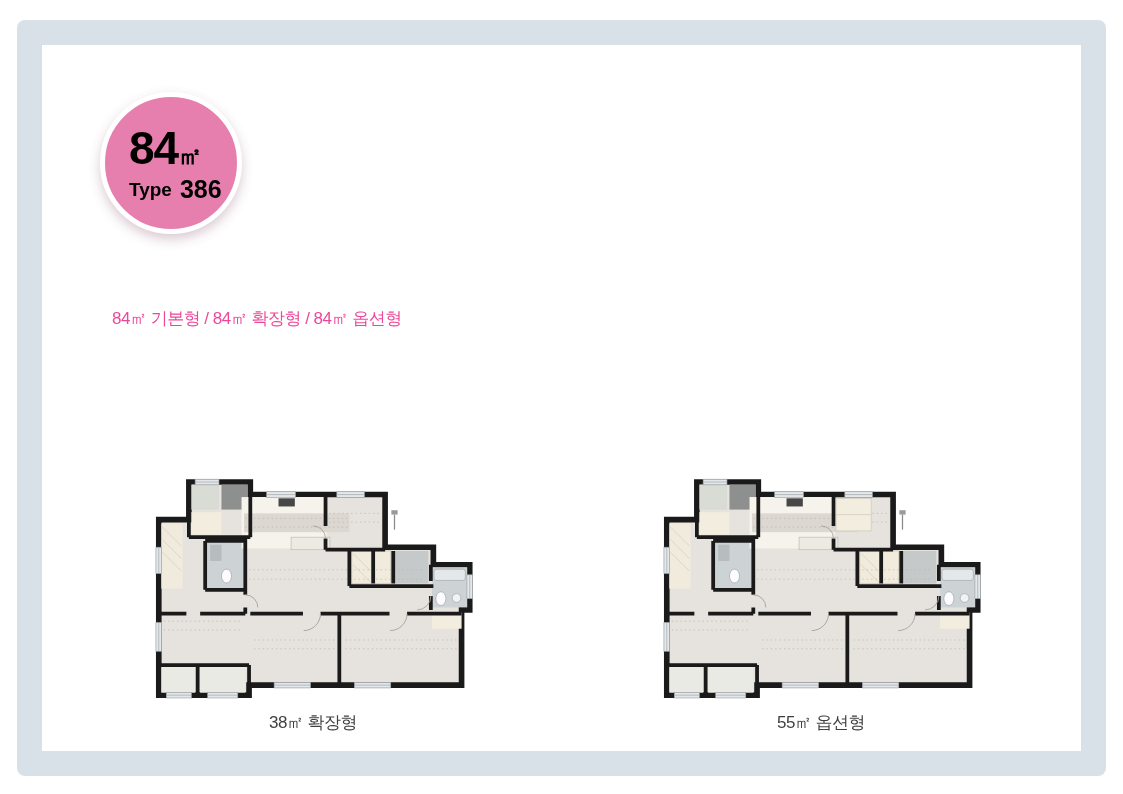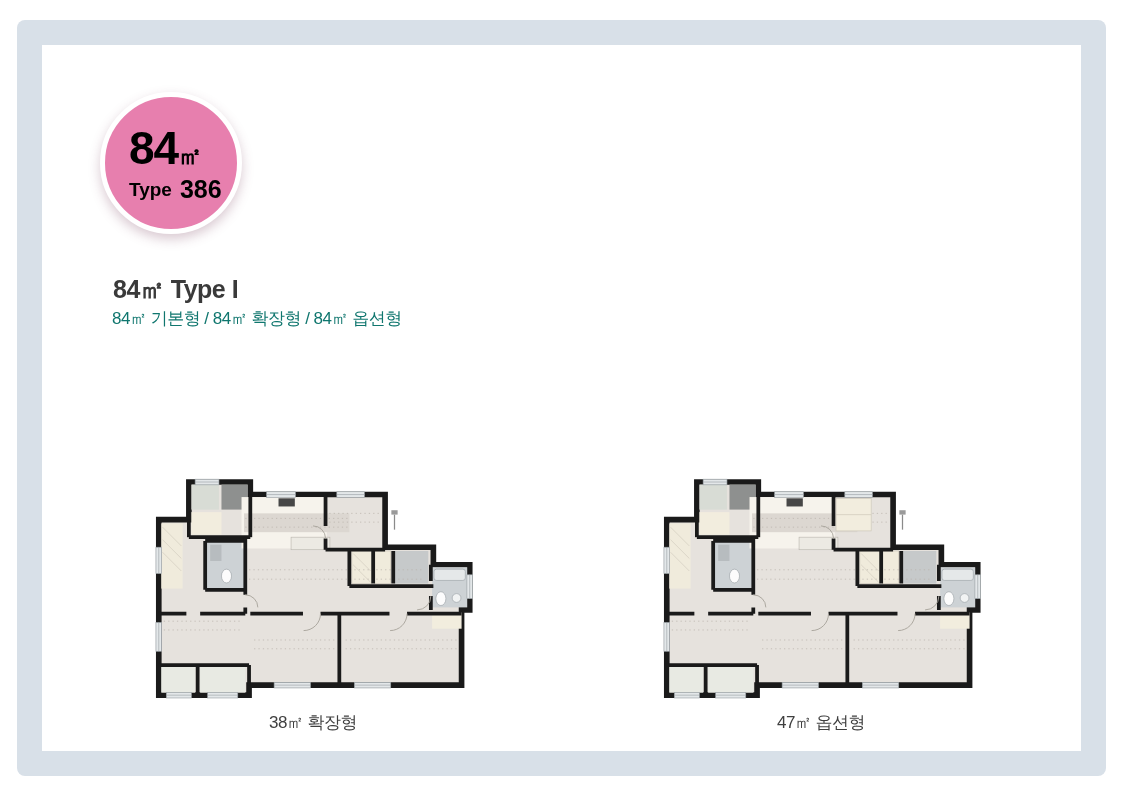--- a/index.html
+++ b/index.html
@@ -31,21 +31,21 @@
   .badge-line2 { line-height:1; margin-top:6px; white-space:nowrap; display:flex; align-items:center; gap:8px; }
   .badge-type { font-size:19px; font-weight:bold; }
   .badge-num  { font-size:25px; font-weight:bold; letter-spacing:0; }
   
   .title {
     position:absolute; left:71px; top:228px;
     font-size:25px; font-weight:bold; color:#3a3a3a; letter-spacing:-0.5px;
   }
   .subtitle {
     position:absolute; left:70px; top:262px;
-    font-size:17px; color:#0f766e; letter-spacing:-0.5px;
+    font-size:17px; color:#ec4899; letter-spacing:-0.5px;
   }
   
   figure.plan { position:absolute; margin:0; }
   figure.plan svg.plan-img { display:block; width:100%; height:auto; }
   #plan-basic    { left:486px; top:46px;  width:508px; }
   #plan-expanded { left:108px; top:432px; width:326px; }
   #plan-option   { left:616px; top:432px; width:326px; }
   figcaption {
     margin-top:8px; font-size:17px; color:#3f3f3f; letter-spacing:-0.5px;
   }
@@ -155,35 +155,34 @@
     <div class="badge">
       <div class="badge-line1">
         <span class="badge-area">84</span><span class="badge-unit">㎡</span>
       </div>
       <div class="badge-line2">
         <span class="badge-type">Type</span>
         <span class="badge-num">386</span>
       </div>
     </div>
 
-    <h1 class="title">84㎡ Type I</h1>
     <p class="subtitle">84㎡ 기본형 / 84㎡ 확장형 / 84㎡ 옵션형</p>
 
 
     <figure class="plan" id="plan-expanded">
       <svg class="plan-img" viewBox="0 0 520 360">
         <use href="#plan-shape"></use>
       </svg>
       <figcaption>38㎡ 확장형</figcaption>
     </figure>
 
     <figure class="plan" id="plan-option">
       <svg class="plan-img" viewBox="0 0 520 360">
         <use href="#plan-shape"></use>
 
         <rect x="284" y="34" width="56" height="52" fill="#f2edde" stroke="#cbc5b7" stroke-width="1"></rect>
         <path d="M284,60 H340" stroke="#cbc5b7" stroke-width="1"></path>
       </svg>
-      <figcaption>47㎡ 옵션형</figcaption>
+      <figcaption>55㎡ 옵션형</figcaption>
     </figure>
 
   </div>
 </div>
 
 </body></html>

